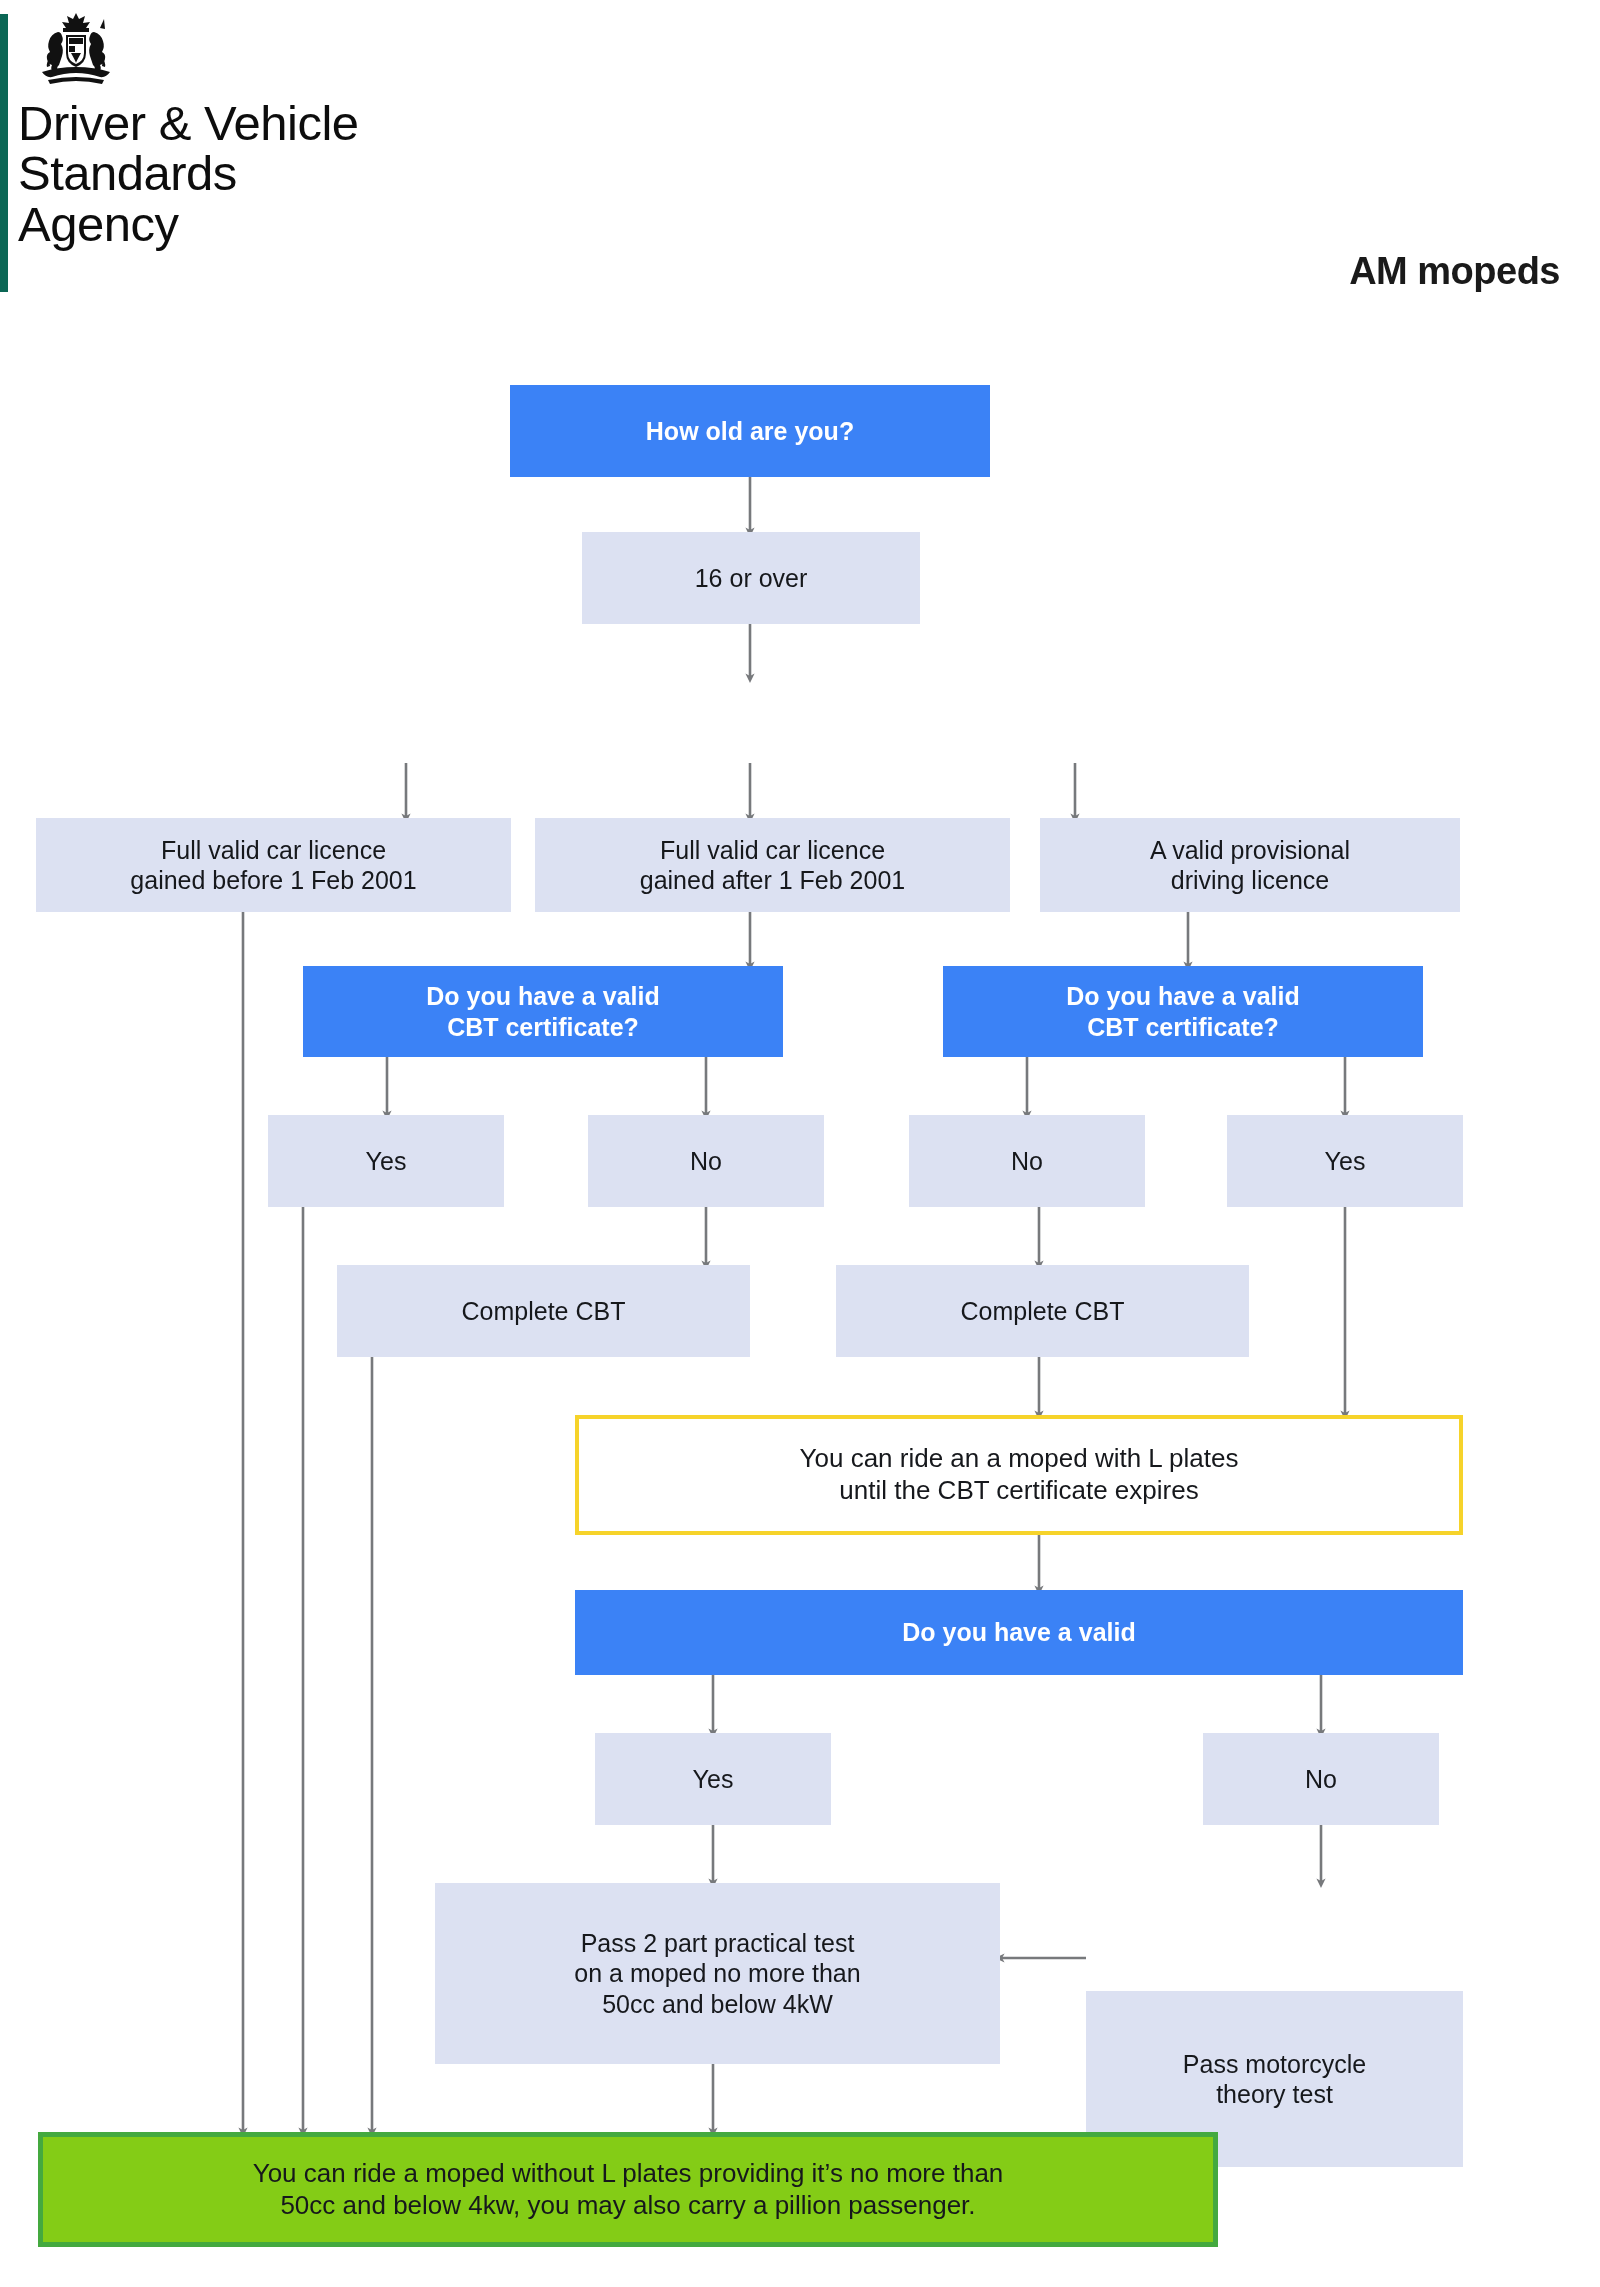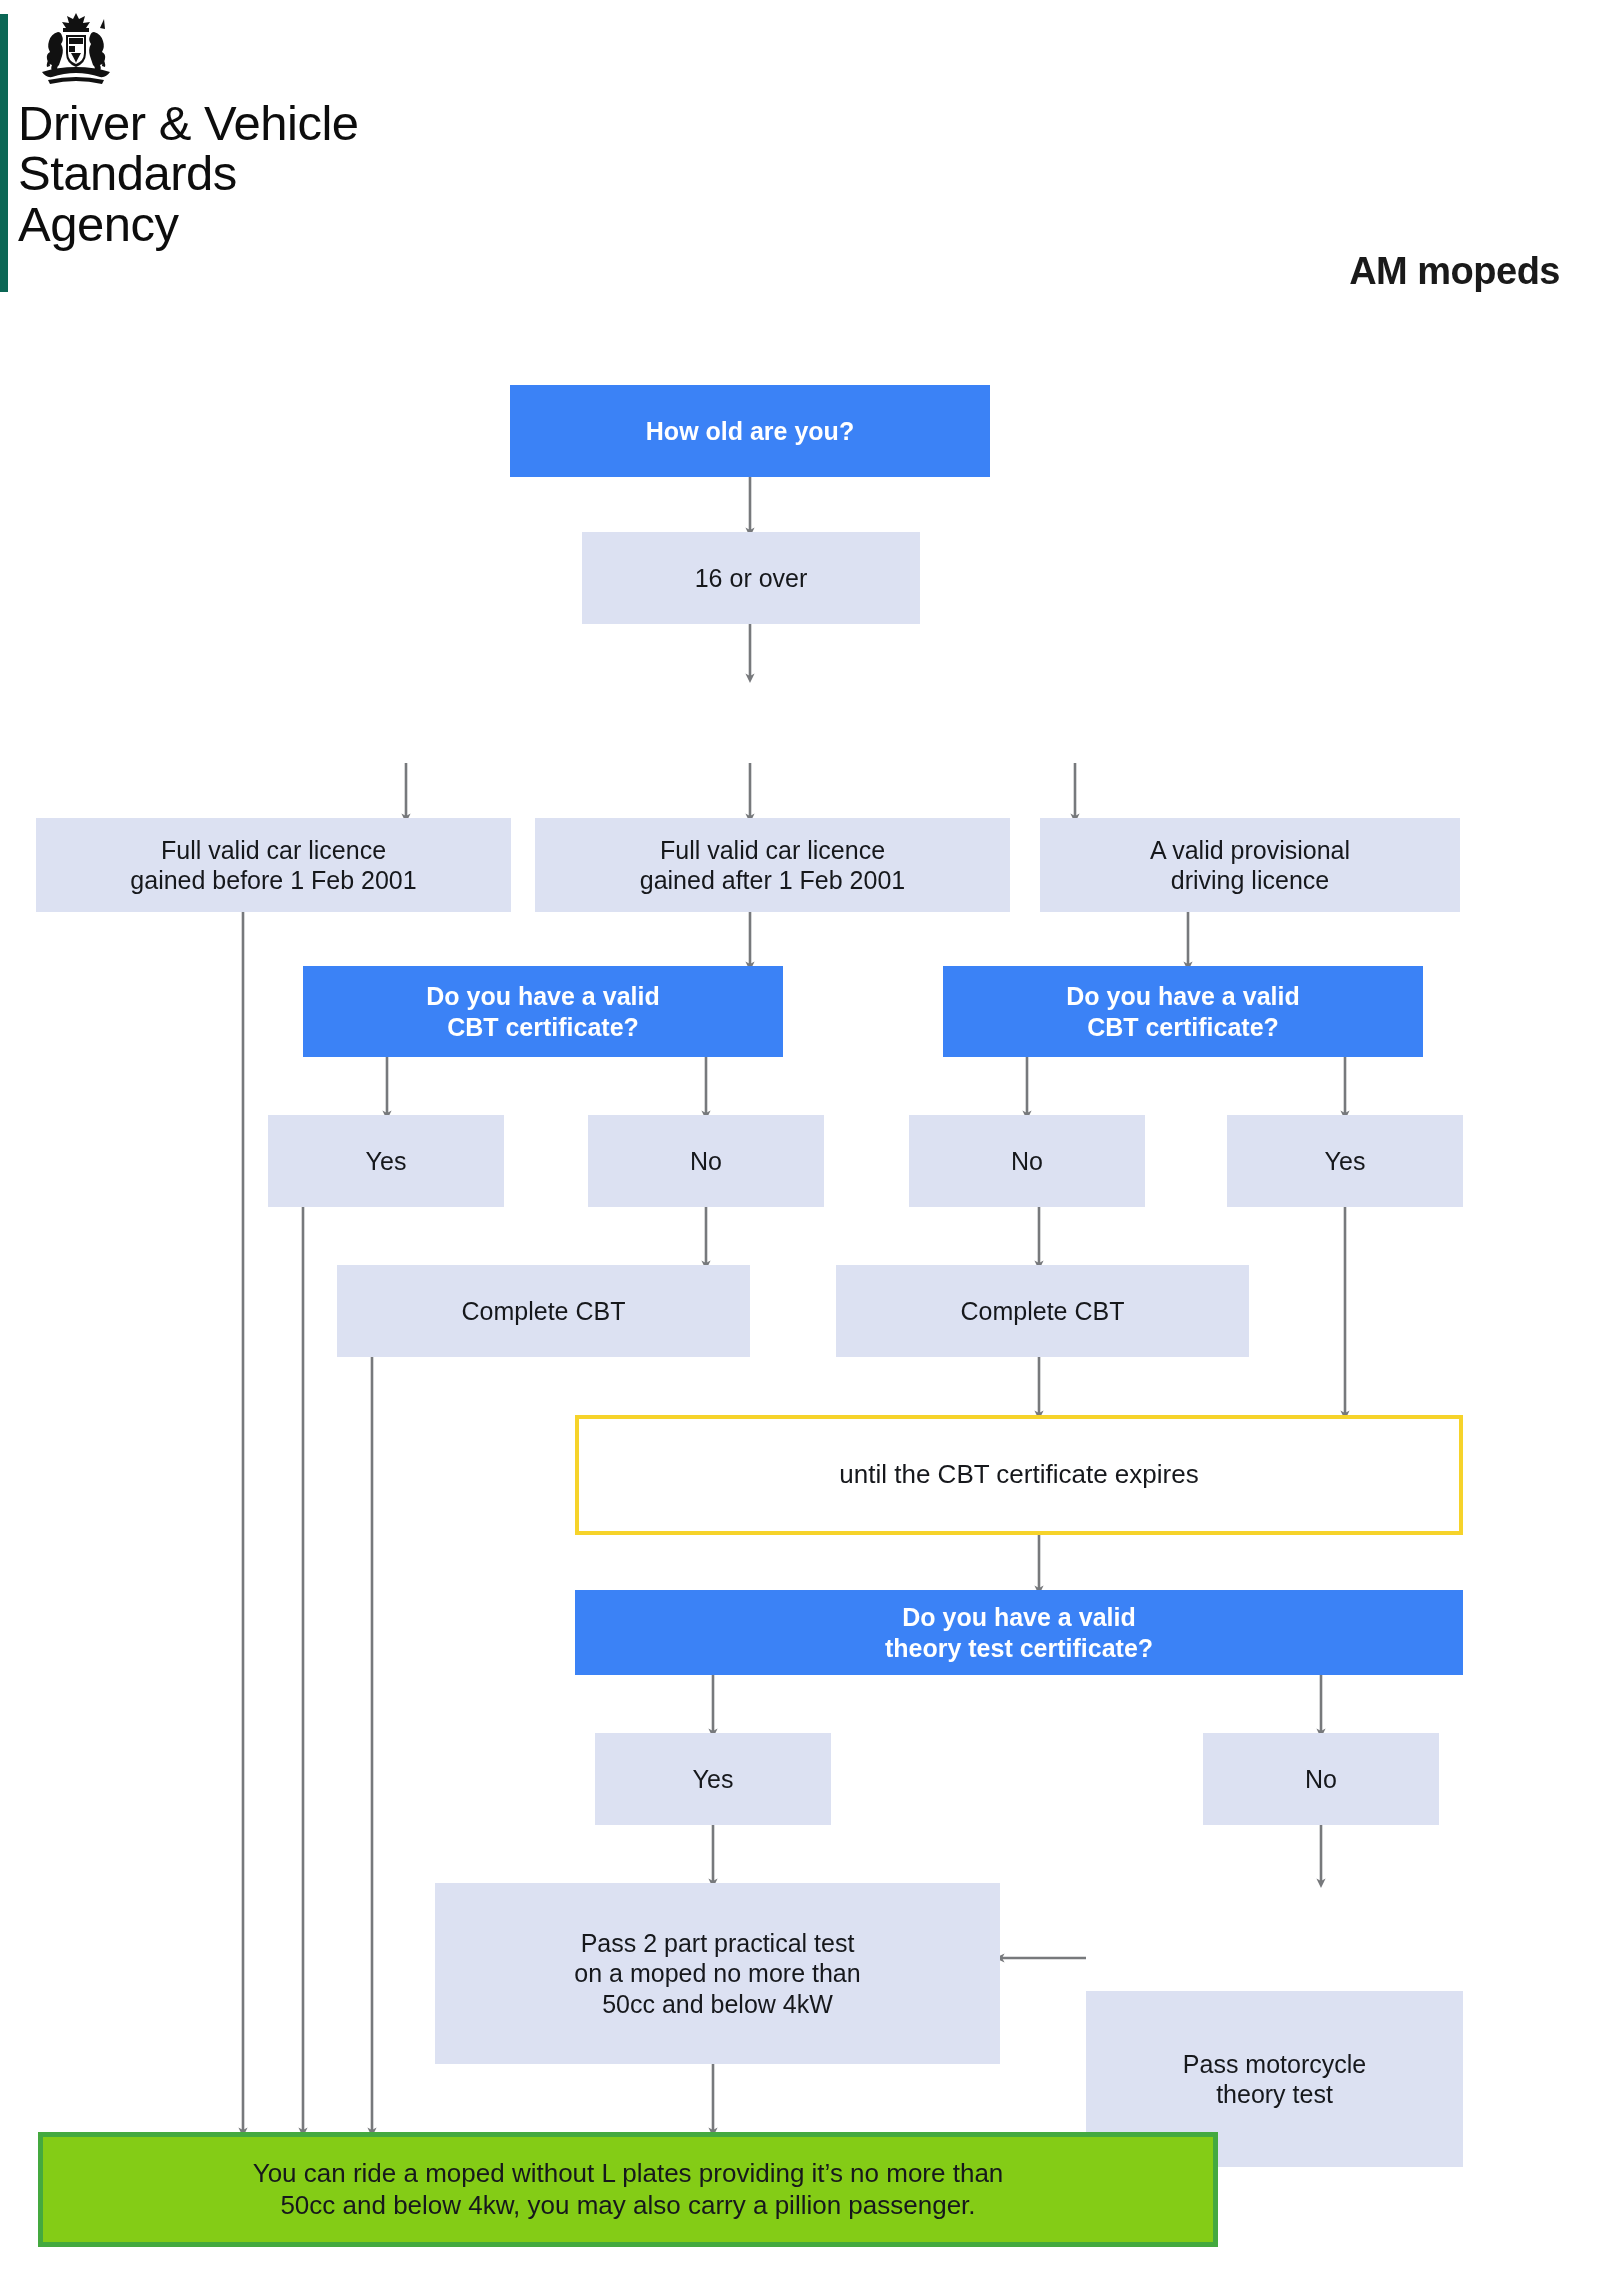--- a/index.html
+++ b/index.html
@@ -274,28 +274,28 @@
   <div class="node a" style="left:337px; top:1265px; width:413px; height:92px;">
     <span class="txt">Complete CBT</span>
   </div>
 
   <div class="node a" style="left:836px; top:1265px; width:413px; height:92px;">
     <span class="txt">Complete CBT</span>
   </div>
 
   <div class="node outcome-warn" style="left:575px; top:1415px; width:888px; height:120px;">
     <span class="txt">
+      <span class="bl">You can ride an a moped with L plates</span>
       <span class="bl">until the CBT certificate expires</span>
     </span>
   </div>
 
   <div class="node q" style="left:575px; top:1590px; width:888px; height:85px;">
     <span class="txt">
       <span class="bl">Do you have a valid</span>
-      <span class="bl">theory test certificate?</span>
     </span>
   </div>
 
   <div class="node a" style="left:595px; top:1733px; width:236px; height:92px;">
     <span class="txt">Yes</span>
   </div>
 
   <div class="node a" style="left:1203px; top:1733px; width:236px; height:92px;">
     <span class="txt">No</span>
   </div>

